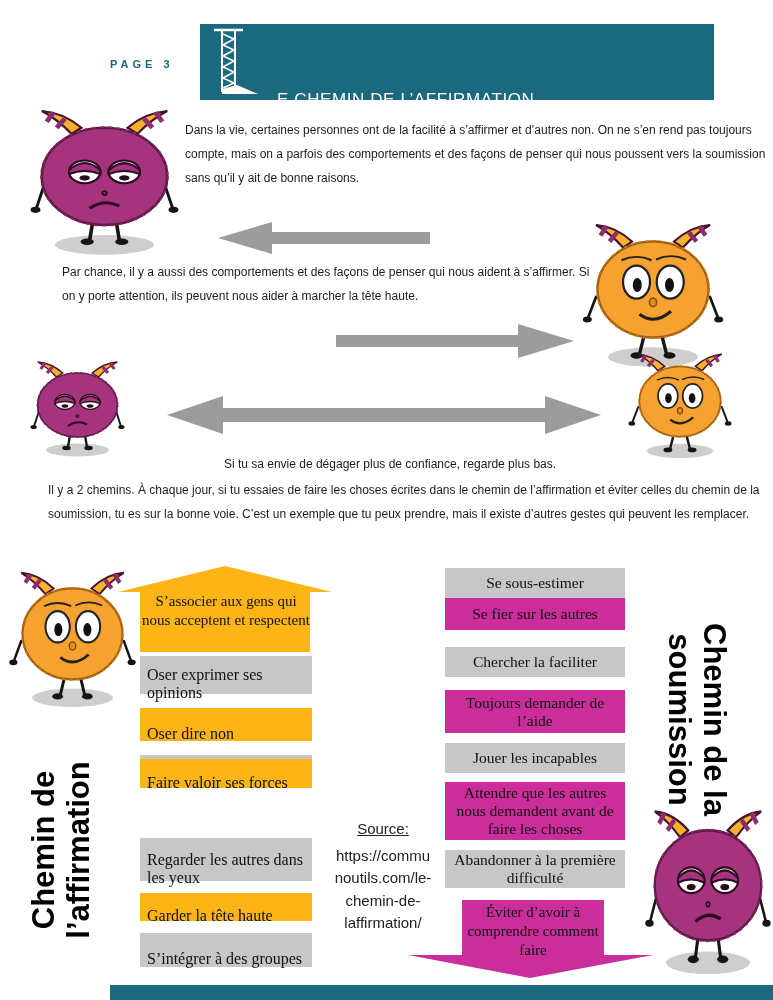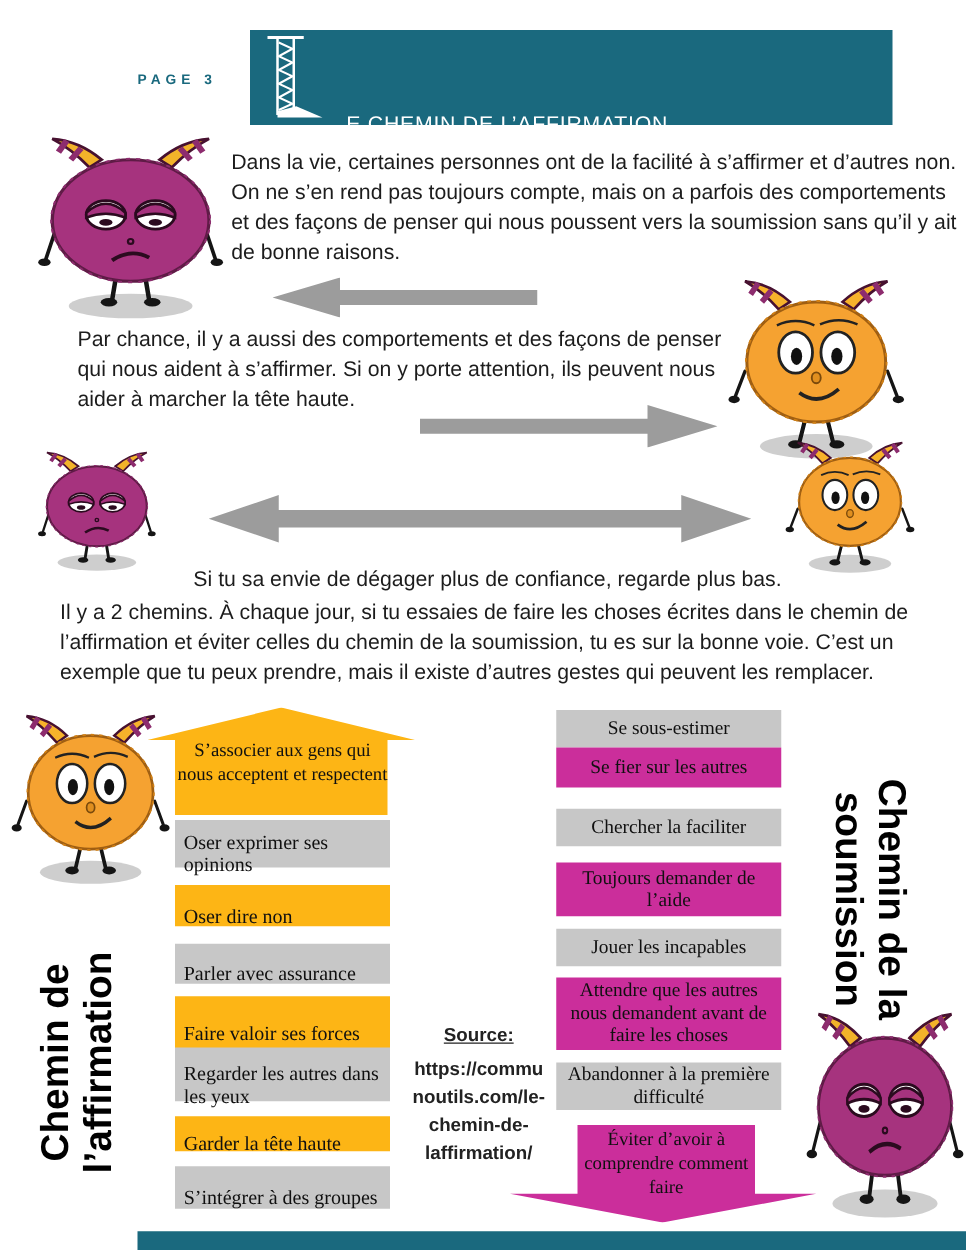--- a/index.html
+++ b/index.html
@@ -7,21 +7,21 @@
         font-family:"Liberation Sans",sans-serif;color:#1a1a1a;}
   .abs{position:absolute;}
 
   
   #page-label{left:110px;top:58px;color:#1a697e;font-size:11px;font-weight:bold;letter-spacing:4px;}
   #banner{left:200px;top:24px;width:514px;height:76px;background:#1a697e;}
   #banner-title{left:277px;top:70px;color:#ffffff;font-size:17px;letter-spacing:.6px;margin-top:20px;}
   #dropcap{left:210px;top:27px;}
 
   
-  .para{font-size:17px;line-height:24px;color:#1c1c1c;}
+  .para{font-size:12px;line-height:24px;color:#1c1c1c;}
   #p1{left:185px;top:118px;width:588px;}
   #p2{left:62px;top:260px;width:534px;}
   #p3{left:90px;top:452px;width:600px;text-align:center;}
   #p4{left:48px;top:478px;width:724px;}
 
   
   .garrow polygon{fill:#9c9c9c;}
 
   
   .lbox{position:absolute;left:140px;width:172px;background:#c7c7c7;display:flex;align-items:center;
@@ -39,21 +39,21 @@
   #down-arrow-box{left:408px;top:900px;width:245px;height:78px;}
   #down-arrow-text{left:460px;top:903px;width:146px;text-align:center;font-family:"Liberation Serif",serif;
         font-size:15px;line-height:1.25;color:#101010;}
 
   
   .vtitle{font-weight:bold;font-size:31px;line-height:1.12;text-align:center;white-space:pre-line;color:#000;}
   #title-affirmation{left:-73px;top:800px;width:300px;height:100px;transform:rotate(-90deg);}
   #title-soumission{left:538px;top:672px;width:290px;height:95px;transform:rotate(90deg);}
 
   
-  #source{left:316px;top:818px;width:134px;text-align:center;font-size:15px;line-height:1.5;color:#222;font-weight:bold;}
+  #source{left:316px;top:818px;width:134px;text-align:center;font-size:15px;line-height:1.5;color:#222;}
   #source-label{text-decoration:underline;display:inline-block;margin-bottom:4px;}
   #source-url{white-space:pre-line;}
 
   #bottom-bar{left:110px;top:985px;width:663px;height:15px;background:#1a697e;}
 </style>
 </head>
 <body>
 
 <div id="page">
 
@@ -164,21 +164,21 @@
   <div class="abs" id="up-arrow-text">S’associer aux gens qui nous acceptent et respectent</div>
   <div class="lbox" style="top:656px;height:38px">
       <span>Oser exprimer ses opinions</span>
     </div>
   <div class="lbox yellow" style="top:708px;height:33px">
       <span>Oser dire non</span>
     </div>
   <div class="lbox" style="top:755px;height:32px">
       <span>Parler avec assurance</span>
     </div>
-  <div class="lbox yellow" style="top:797px;height:44px">
+  <div class="lbox yellow" style="top:759px;height:29px">
       <span>Faire valoir ses forces</span>
     </div>
   <div class="lbox" style="top:838px;height:43px">
       <span>Regarder les autres dans les yeux</span>
     </div>
   <div class="lbox yellow" style="top:893px;height:28px">
       <span>Garder la tête haute</span>
     </div>
   <div class="lbox" style="top:933px;height:34px">
       <span>S’intégrer à des groupes</span>

